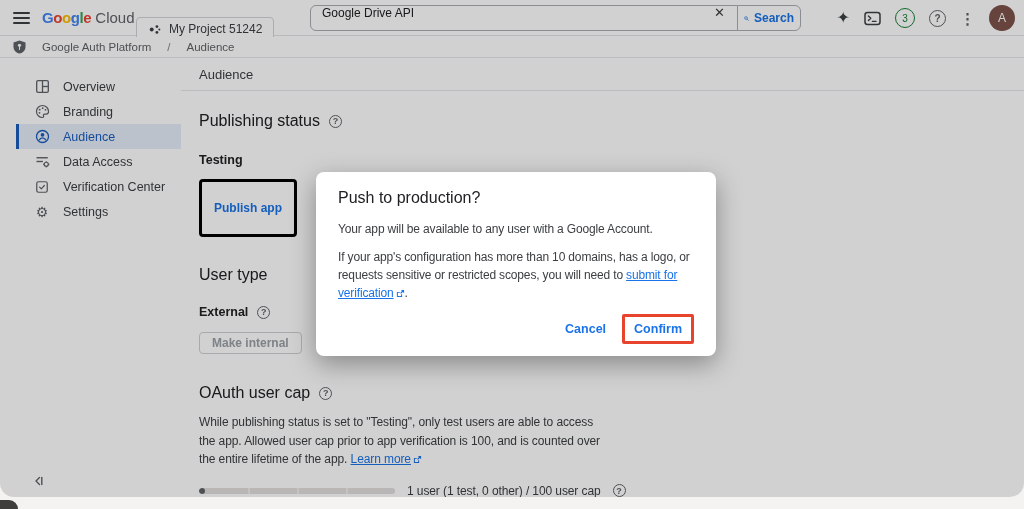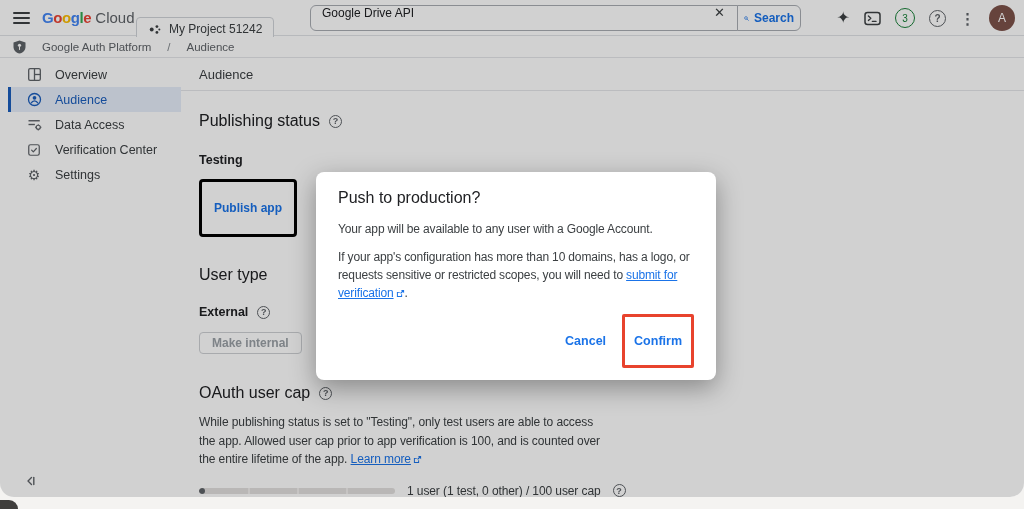--- a/index.html
+++ b/index.html
@@ -35,21 +35,21 @@
     font-size:10px; color:#188038; font-weight:500; cursor:pointer; }
   .help-top { width:17px; height:17px; border:1.6px solid #5f6368; border-radius:50%; display:flex; align-items:center; justify-content:center;
     font-size:10px; color:#5f6368; font-weight:700; cursor:pointer; }
   .kebab { color:#5f6368; font-size:15px; font-weight:700; cursor:pointer; line-height:1; }
   .avatar { width:26px; height:26px; border-radius:50%; background:#7d524a; color:#fff; font-size:12px; display:flex; align-items:center; justify-content:center; cursor:pointer; }
   
   .breadcrumb { position:absolute; top:37px; left:0; right:0; height:21px; background:#fff; border-bottom:1px solid #e4e6e9;
     display:flex; align-items:center; gap:16px; padding-left:13px; font-size:11.5px; color:#5f6368; z-index:2; }
   .crumb-sep { color:#80868b; }
   
-  .sidebar { position:absolute; top:59px; left:8px; width:180px; bottom:0; background:#fff; border-right:1px solid #e4e6e9; padding-top:3px; z-index:1; }
+  .sidebar { position:absolute; top:59px; left:16px; width:180px; bottom:0; background:#fff; border-right:1px solid #e4e6e9; padding-top:15px; z-index:1; }
   .nav-item { height:25px; display:flex; align-items:center; gap:13px; padding-left:15px; font-size:12.5px; color:#3c4043;
     cursor:pointer; border-left:3px solid transparent; }
   .nav-item.selected { background:#e6edf9; border-left-color:#1a5dbc; color:#1a5dbc; }
   .nav-icon { width:16px; height:16px; display:flex; align-items:center; justify-content:center; color:#5f6368; flex:0 0 16px; }
   .nav-item.selected .nav-icon { color:#1a5dbc; }
   .gear-glyph { font-size:14px; line-height:1; }
   .collapse-ctl { position:absolute; left:16px; bottom:10px; color:#5f6368; cursor:pointer; display:flex; }
   
   .content { position:absolute; top:59px; left:181px; right:0; bottom:0; background:#fff; overflow:hidden; z-index:1; }
   .page-header { height:32px; border-bottom:1px solid #e4e6e9; display:flex; align-items:center; padding-left:18px; font-size:13px; color:#3c4043; }
@@ -71,21 +71,21 @@
   .seg-div { position:absolute; top:0; bottom:0; width:2px; background:#f2f0ee; }
   .cap-text { font-size:12px; color:#3c4043; letter-spacing:-0.1px; }
   
   .scrim { position:absolute; inset:0; background:rgba(0,0,0,0.18); z-index:40; }
   .modal { position:absolute; left:316px; top:172px; width:400px; min-height:166px; z-index:50; background:#fff; border-radius:8px;
     box-shadow:0 8px 26px rgba(0,0,0,0.35); padding:17px 22px 12px; }
   .modal-title { font-size:16px; font-weight:400; color:#202124; margin:0 0 13px; }
   .modal p { font-size:12px; color:#3c4043; line-height:18px; margin:0 0 10px; letter-spacing:-0.15px; }
   .modal-actions { display:flex; justify-content:flex-end; align-items:center; margin-top:12px; }
   .btn-text { color:#1a73e8; font-size:12.5px; font-weight:700; padding:5px 8px; cursor:pointer; background:none; border:none; font-family:inherit; }
-  .confirm-highlight { border:3px solid #e8432d; border-radius:2px; margin-left:8px; display:inline-flex; padding:12px 1px; }
+  .confirm-highlight { border:3px solid #e8432d; border-radius:2px; margin-left:8px; display:inline-flex; padding:0 1px; }
   
   .corner-dark { position:absolute; left:0; bottom:0; width:18px; height:9px; background:#3f3e3c; border-top-right-radius:9px; }
 </style>
 </head>
 <body>
 
 <div class="window">
 
   <div class="topbar">
     <button class="hamburger" aria-label="menu">
@@ -150,20 +150,32 @@
     <div class="nav-item">
       <span class="nav-icon">
         <svg width="15" height="15" viewBox="0 0 16 16">
             <rect x="1.8" y="1.8" width="12.4" height="12.4" rx="1.5" fill="none" stroke="currentColor" stroke-width="1.4"></rect>
             <line x1="8" y1="1.8" x2="8" y2="14.2" stroke="currentColor" stroke-width="1.4"></line>
             <line x1="8" y1="8" x2="14.2" y2="8" stroke="currentColor" stroke-width="1.4"></line>
           </svg>
       </span>
       <span>Overview</span>
     </div>
+    <div class="nav-item">
+      <span class="nav-icon">
+        <svg width="15" height="15" viewBox="0 0 16 16">
+            <path d="M8 1.6a6.4 6.4 0 100 12.8c1.1 0 1.5-.9 1.1-1.7-.5-1 .1-2 1.2-2h1.7A2.4 2.4 0 0014.4 8 6.4 6.4 0 008 1.6z" fill="none" stroke="currentColor" stroke-width="1.3"></path>
+            <circle cx="5" cy="6" r="1" fill="currentColor"></circle>
+            <circle cx="8.2" cy="4.4" r="1" fill="currentColor"></circle>
+            <circle cx="11.2" cy="6.2" r="1" fill="currentColor"></circle>
+            <circle cx="4.8" cy="9.4" r="1" fill="currentColor"></circle>
+          </svg>
+      </span>
+      <span>Branding</span>
+    </div>
     <div class="nav-item selected">
       <span class="nav-icon">
         <svg width="15" height="15" viewBox="0 0 16 16">
             <circle cx="8" cy="8" r="6.4" fill="none" stroke="currentColor" stroke-width="1.4"></circle>
             <circle cx="8" cy="6.2" r="2" fill="currentColor"></circle>
             <path d="M4.4 11.9c.9-1.7 2.1-2.5 3.6-2.5s2.7.8 3.6 2.5" fill="none" stroke="currentColor" stroke-width="1.4"></path>
           </svg>
       </span>
       <span>Audience</span>
     </div>

